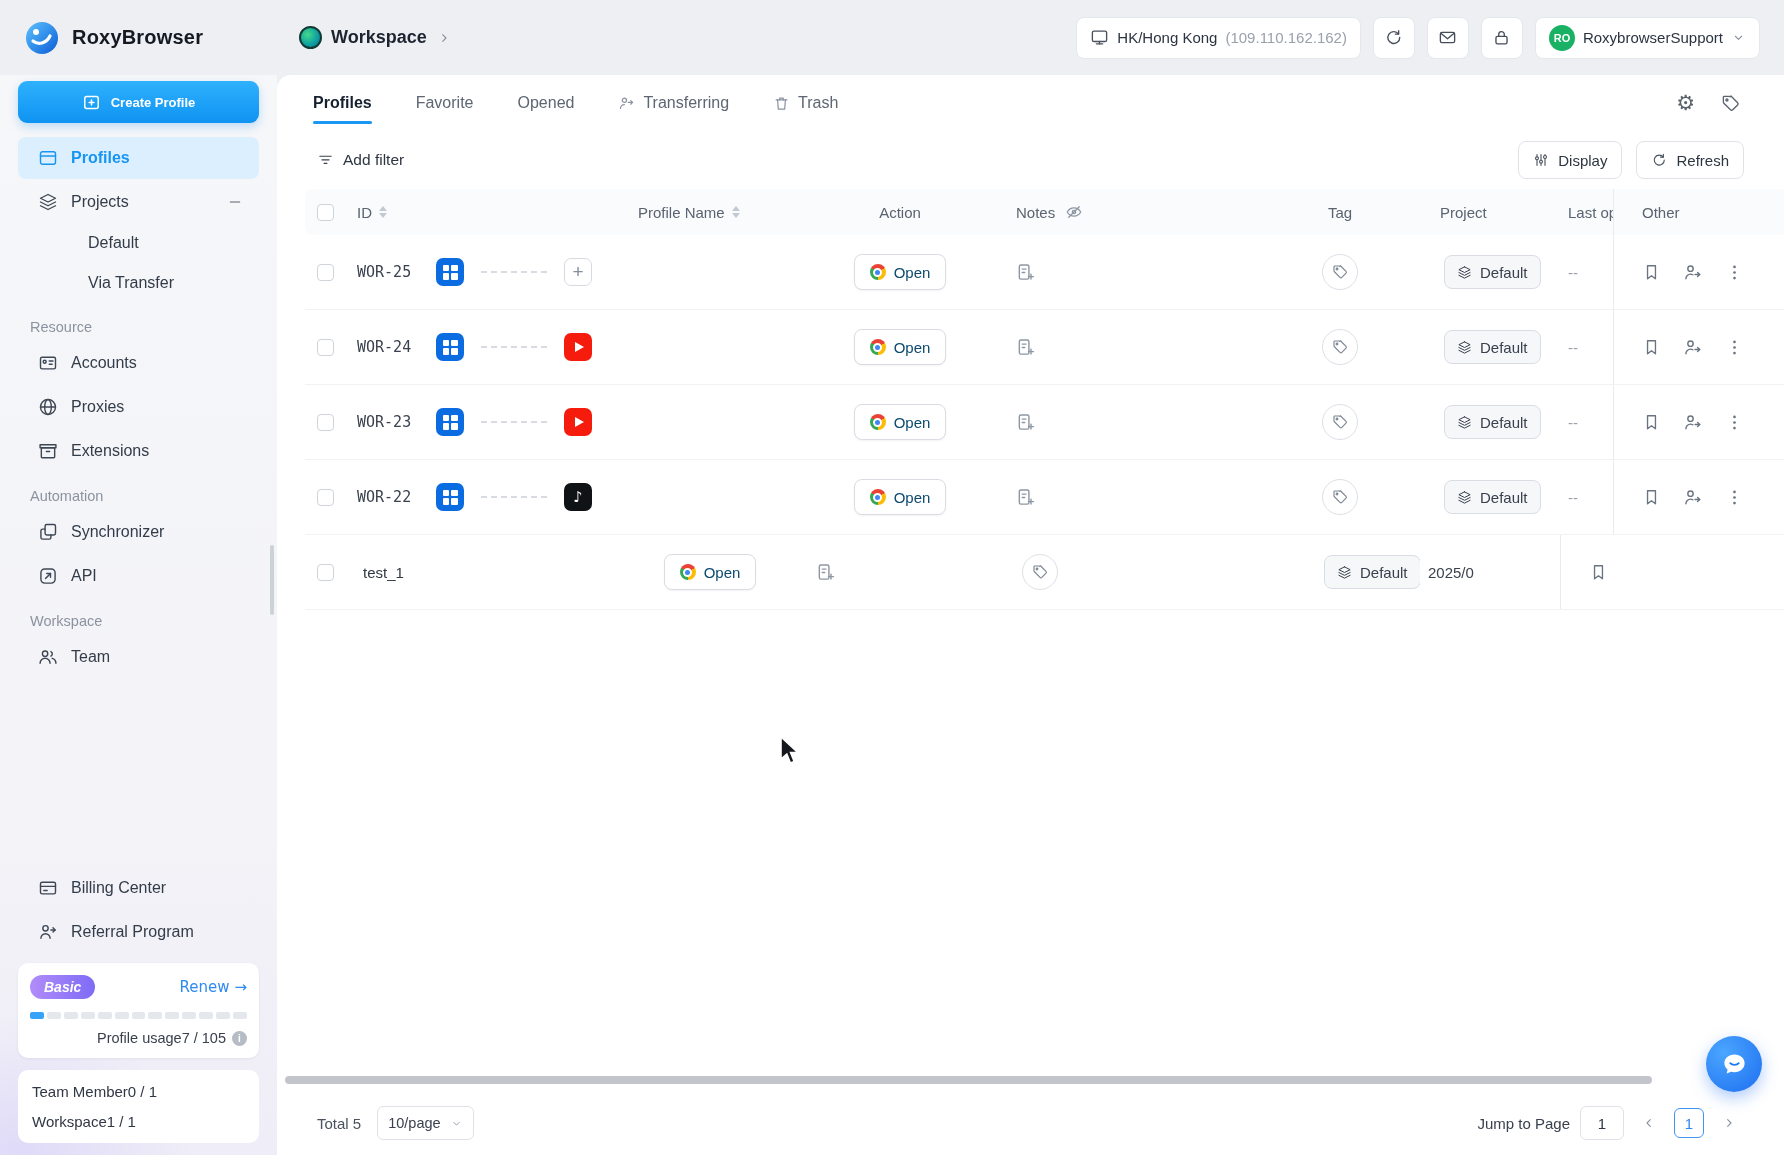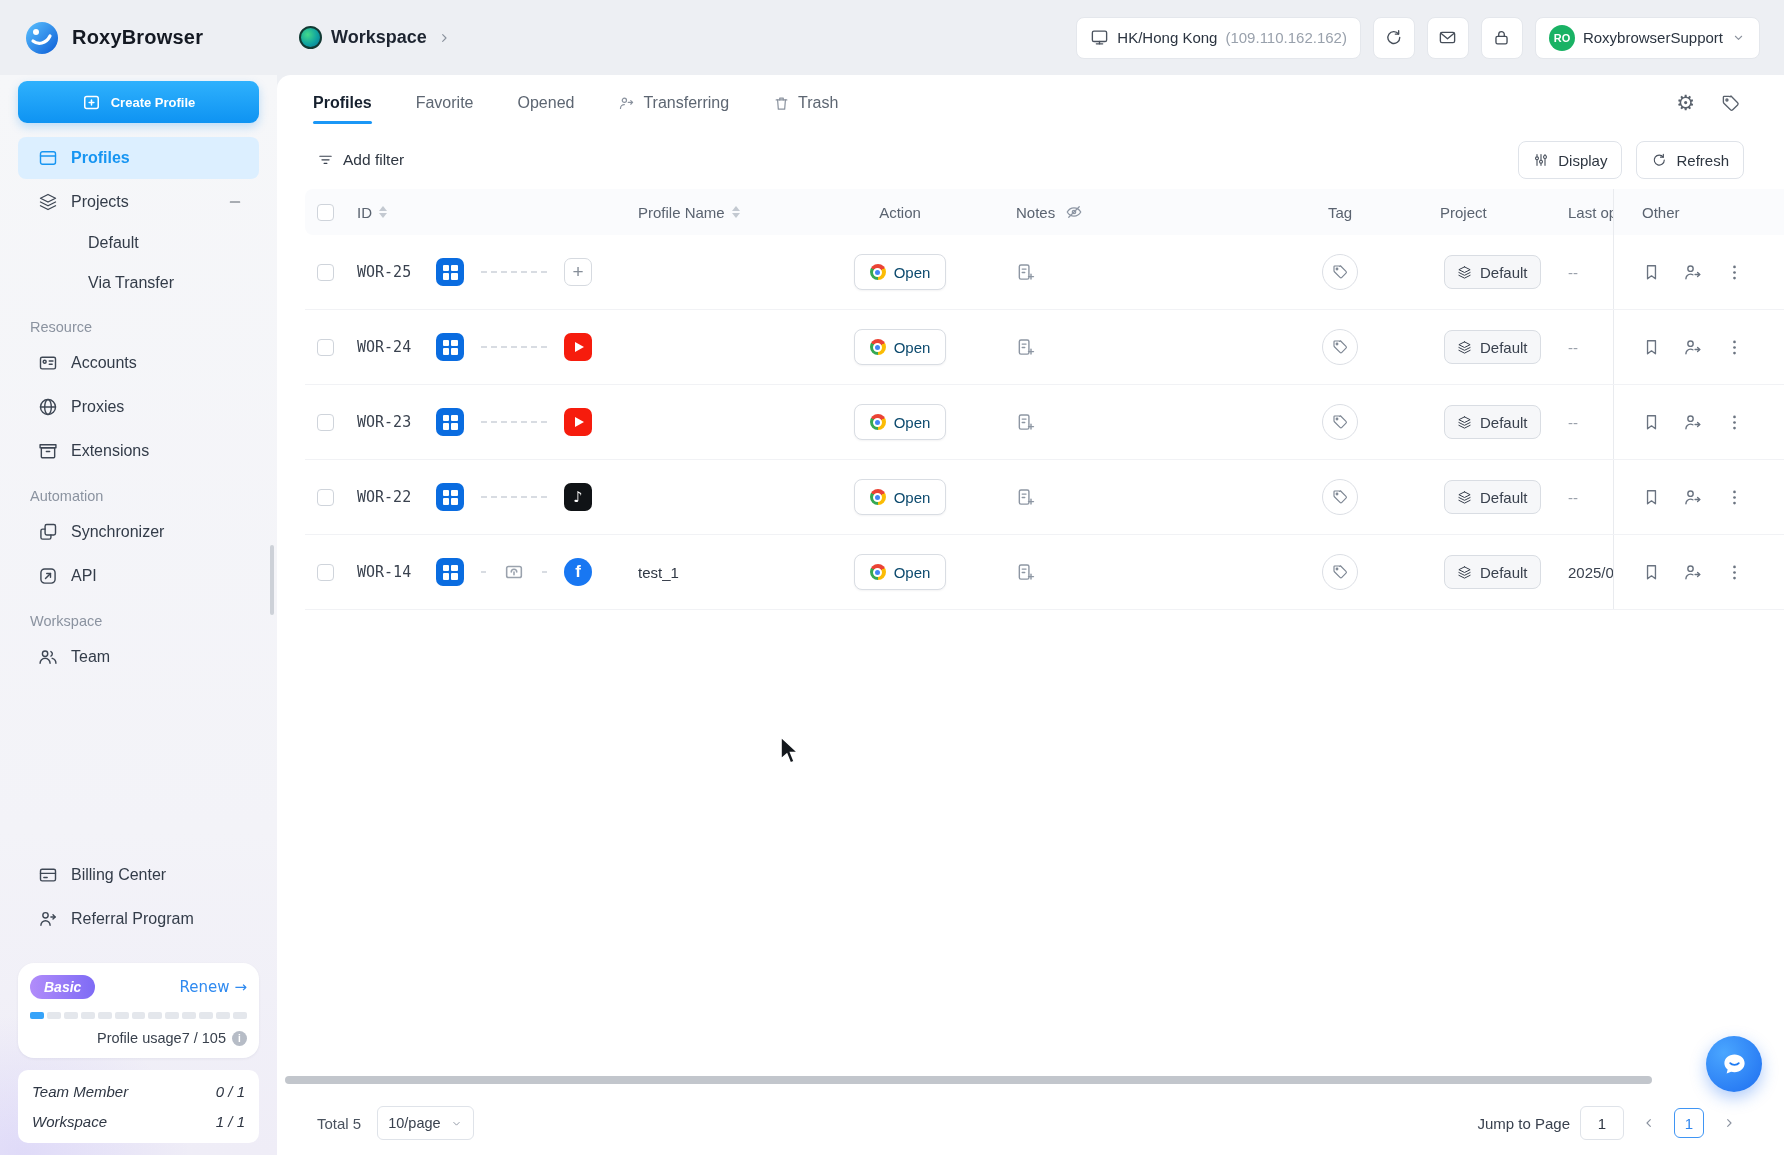--- a/index.html
+++ b/index.html
@@ -38,34 +38,34 @@
     background:linear-gradient(180deg,#2fb1fd,#0e93f2); box-shadow:0 4px 10px rgba(20,140,240,.25); }
   .nav-item { height:42px; border-radius:8px; display:flex; align-items:center; gap:13px; padding-left:20px;
     font-size:16px; color:#333c49; cursor:pointer; margin-top:2px; }
   .nav-item .si { color:#3e4754; }
   .nav-item.active { background:#dcefff; color:#1695f2; font-weight:600; }
   .nav-item.active .si { color:#1695f2; }
   .nav-minus { margin-left:auto; margin-right:16px; color:#5a626d; }
   .sub-item { height:40px; display:flex; align-items:center; padding-left:70px; font-size:16px; color:#333c49; cursor:pointer; }
   .section-label { margin:16px 0 5px 12px; font-size:14.5px; color:#8b93a0; }
   .side-spacer { flex:1; }
-  .plan-card { background:#fff; border-radius:16px; padding:12px; margin-top:23px; box-shadow:0 1px 3px rgba(25,35,60,.06); }
+  .plan-card { background:#fff; border-radius:10px; padding:12px; margin-top:10px; box-shadow:0 1px 3px rgba(25,35,60,.06); }
   .plan-top { display:flex; align-items:center; justify-content:space-between; }
   .plan-badge { padding:4px 14px; border-radius:999px; background:linear-gradient(90deg,#b18cfa,#7e6bf5);
     color:#fff; font-style:italic; font-weight:700; font-size:14px; }
   .renew { color:#2f8af0; font-size:15px; display:flex; align-items:center; gap:5px; cursor:pointer; font-family:"DejaVu Sans",sans-serif; }
   .segments { display:flex; gap:3px; margin:13px 0 11px; }
   .seg { flex:1; height:7px; border-radius:2px; background:#e4e7ec; }
   .seg.on { background:#36a3f9; }
   .usage-row { display:flex; align-items:center; justify-content:flex-end; font-size:14.5px; color:#39414d; }
   .usage-val { display:flex; align-items:center; gap:6px; color:#39414d; }
   .info-dot { width:15px; height:15px; border-radius:50%; background:#b6bcc6; color:#fff; font-size:10px; font-weight:700;
     display:flex; align-items:center; justify-content:center; cursor:pointer; }
   .stats-card { background:#fff; border-radius:10px; padding:13px 14px; margin-top:12px; display:grid; gap:13px; }
-  .stat-row { display:flex; justify-content:space-between; font-size:15px; color:#2f3744;font-style:italic; }
+  .stat-row { display:flex; font-size:15px; color:#2f3744; }
   .side-thumb { position:absolute; right:3px; top:470px; width:4px; height:70px; border-radius:2px; background:#cdd1d8; }
 
   
   .main { position:absolute; left:277px; top:75px; right:0; bottom:0; background:#fff; border-radius:14px 0 0 0; overflow:hidden; }
   .tabs-row { height:56px; display:flex; align-items:center; padding:0 44px 0 36px; }
   .tab { position:relative; height:100%; display:flex; align-items:center; gap:8px; margin-right:44px; font-size:16px; color:#5d6672; cursor:pointer; }
   .tab .si { color:#8a929e; }
   .tab.active { color:#16202e; font-weight:700; }
   .tab.active::after { content:""; position:absolute; left:0; right:0; bottom:7px; height:3.5px; border-radius:2px; background:#1b97f6; }
   .tabs-right { margin-left:auto; display:flex; align-items:center; gap:26px; color:#5a626d; }
@@ -792,39 +792,20 @@
                 <circle cx="12" cy="19" r="1.7" fill="#6a7380"></circle>
               </svg>
       </span>
     </div>
   </div>
 
   <div class="trow">
     <div class="c-check">
             <span class="checkbox"></span>
           </div>
-    <div class="c-id">
-      <span class="id-text">WOR-14</span>
-      <span class="win-ic">
-              <i></i>
-              <i></i>
-              <i></i>
-              <i></i>
-            </span>
-      <span class="dash"></span>
-      <span class="dev-ic">
-        <svg class="st" width="22" height="22" viewBox="0 0 24 24">
-                <rect x="4" y="6" width="16" height="12" rx="2"></rect>
-                <path d="M9 12a3 3 0 0 1 6 0"></path>
-                <line x1="12" y1="12" x2="12" y2="15"></line>
-              </svg>
-      </span>
-      <span class="dash"></span>
-      <span class="pf-ic pf-facebook">f</span>
-    </div>
     <div class="c-name">test_1</div>
     <div class="c-action">
       <button class="open-btn">
         <span class="chrome-ic"></span>
         <span>Open</span>
       </button>
     </div>
     <div class="c-notes">
       <span class="note-btn">
         <svg class="st" width="20" height="20" viewBox="0 0 24 24">

